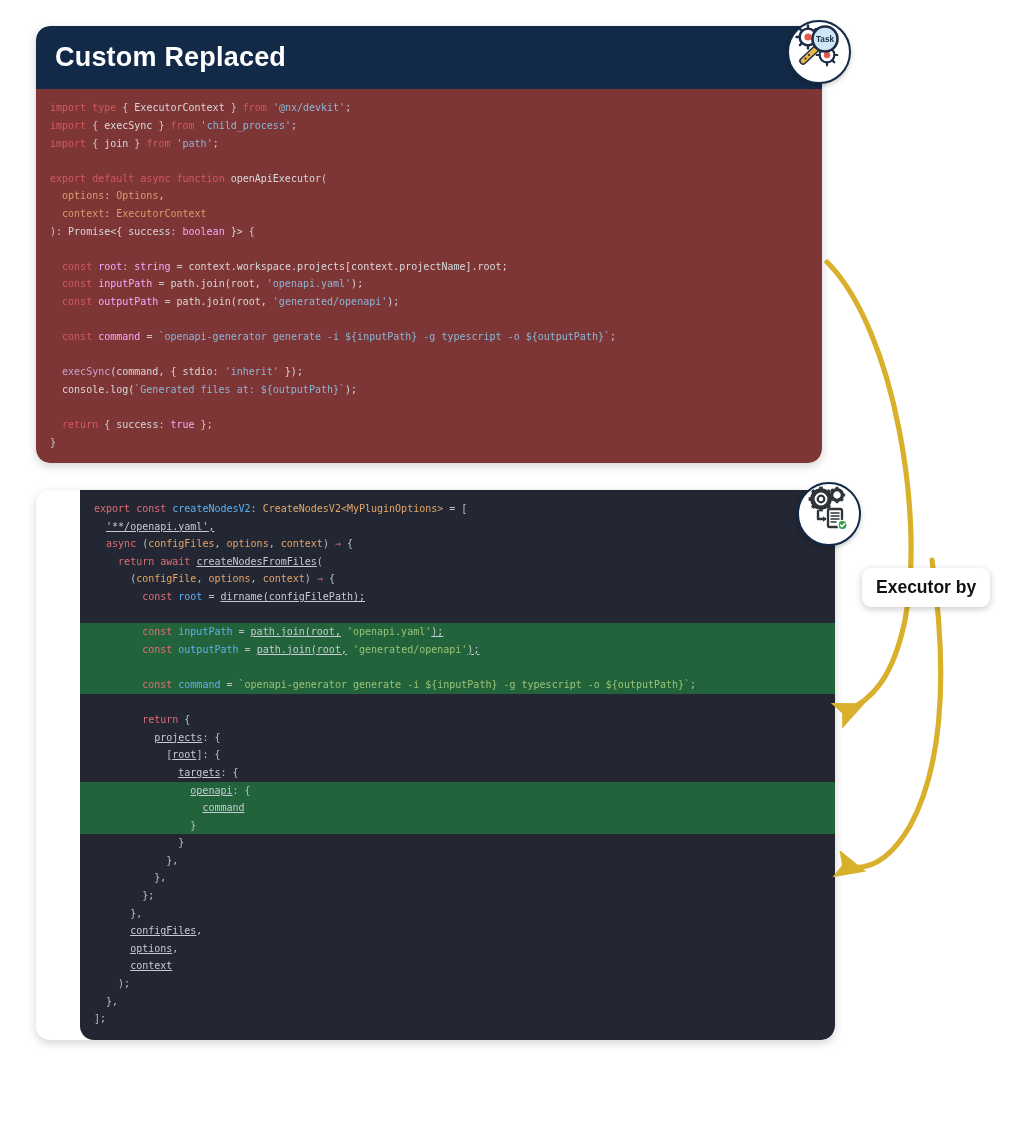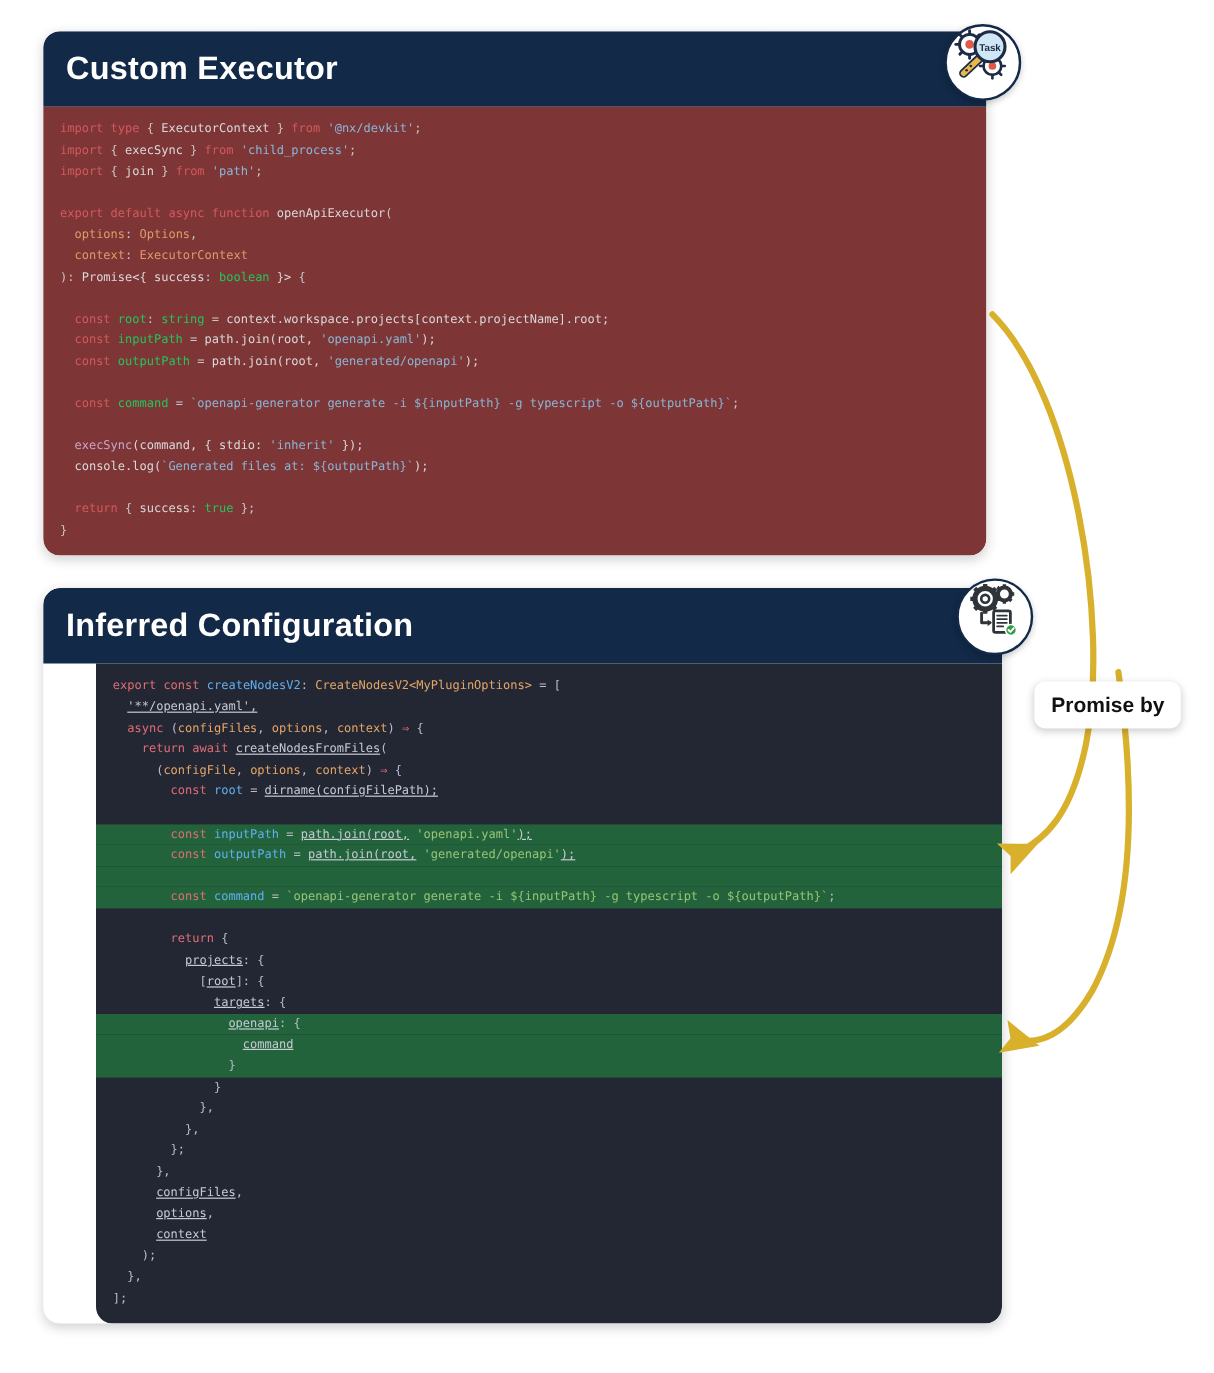--- a/index.html
+++ b/index.html
@@ -52,21 +52,21 @@
 
   
   #card-config { left: 36px; top: 490px; width: 799px; }
   #card-config .card-body { background: #222733; color: #cfd3dc; margin-left: 44px; }
   #card-config .hl { background: #23633b; }
 
   
   .k    { color: #d2595e; }   
   .fn   { color: #d8d8d8; }   
   .var  { color: #de9b6b; }   
-  .ty   { color: #22c55e; }   
+  .ty   { color: #f0abfc; }   
   .str  { color: #8ab6d6; }   
   .p    { color: #c7c7c7; }   
 
   
   #card-config .k   { color: #e06c75; }
   #card-config .fn  { color: #c6cad4; text-decoration: underline; }
   #card-config .var { color: #e5a567; }
   #card-config .ty  { color: #61afef; }
   #card-config .str { color: #98c379; }
   #card-config .p   { color: #b9bec9; }
@@ -108,28 +108,27 @@
     box-shadow: 0 2px 7px rgba(0,0,0,0.22);
     white-space: nowrap;
     z-index: 7;
   }
 </style>
 </head>
 <body>
 
 <div class="card" id="card-executor">
   <div class="card-inner">
-    <div class="card-header">Custom Executor</div>
+    <div class="card-header">Custom Replaced</div>
     <div class="card-body"><span class="ln"><span class="k">import</span> <span class="k">type</span> <span class="p">{</span> <span class="fn">ExecutorContext</span> <span class="p">}</span> <span class="k">from</span> <span class="str">'@nx/devkit'</span><span class="p">;</span></span><span class="ln"><span class="k">import</span> <span class="p">{</span> <span class="fn">execSync</span> <span class="p">}</span> <span class="k">from</span> <span class="str">'child_process'</span><span class="p">;</span></span><span class="ln"><span class="k">import</span> <span class="p">{</span> <span class="fn">join</span> <span class="p">}</span> <span class="k">from</span> <span class="str">'path'</span><span class="p">;</span></span><span class="ln"> </span><span class="ln"><span class="k">export</span> <span class="k">default</span> <span class="k">async</span> <span class="k">function</span> <span class="fn">openApiExecutor</span><span class="p">(</span></span><span class="ln">  <span class="var">options</span><span class="p">:</span> <span class="var">Options</span><span class="p">,</span></span><span class="ln">  <span class="var">context</span><span class="p">:</span> <span class="var">ExecutorContext</span></span><span class="ln"><span class="p">):</span> <span class="fn">Promise&lt;{</span> <span class="fn">success</span><span class="p">:</span> <span class="ty">boolean</span> <span class="fn">}&gt;</span> <span class="p">{</span></span><span class="ln"> </span><span class="ln">  <span class="k">const</span> <span class="ty">root</span><span class="p">:</span> <span class="ty">string</span> <span class="p">=</span> <span class="fn">context.workspace.projects[context.projectName].root;</span></span><span class="ln">  <span class="k">const</span> <span class="ty">inputPath</span> <span class="p">=</span> <span class="fn">path.join(root,</span> <span class="str">'openapi.yaml'</span><span class="fn">);</span></span><span class="ln">  <span class="k">const</span> <span class="ty">outputPath</span> <span class="p">=</span> <span class="fn">path.join(root,</span> <span class="str">'generated/openapi'</span><span class="fn">);</span></span><span class="ln"> </span><span class="ln">  <span class="k">const</span> <span class="ty">command</span> <span class="p">=</span> <span class="str">`openapi-generator generate -i ${inputPath} -g typescript -o ${outputPath}`</span><span class="p">;</span></span><span class="ln"> </span><span class="ln">  <span class="fn" style="color:#c8a2c8">execSync</span><span class="fn">(command, { stdio:</span> <span class="str">'inherit'</span> <span class="fn">});</span></span><span class="ln">  <span class="fn">console.log(</span><span class="str">`Generated files at: ${outputPath}`</span><span class="fn">);</span></span><span class="ln"> </span><span class="ln">  <span class="k">return</span> <span class="p">{</span> <span class="fn">success</span><span class="p">:</span> <span class="ty">true</span> <span class="p">};</span></span><span class="ln"><span class="p">}</span></span></div>
   </div>
 </div>
 
 <div class="card" id="card-config">
   <div class="card-inner">
-    <div class="card-header">Inferred Configuration</div>
     <div class="card-body"><span class="ln"><span class="k">export</span> <span class="k">const</span> <span class="ty">createNodesV2</span><span class="p">:</span> <span class="var">CreateNodesV2&lt;MyPluginOptions&gt;</span> <span class="p">=</span> <span class="p">[</span></span><span class="ln">  <span class="fn">'**/openapi.yaml',</span></span><span class="ln">  <span class="k">async</span> <span class="p">(</span><span class="var">configFiles</span><span class="p">,</span> <span class="var">options</span><span class="p">,</span> <span class="var">context</span><span class="p">)</span> <span class="arrow-glyph">⇒</span> <span class="p">{</span></span><span class="ln">    <span class="k">return</span> <span class="k">await</span> <span class="fn">createNodesFromFiles</span><span class="p">(</span></span><span class="ln">      <span class="p">(</span><span class="var">configFile</span><span class="p">,</span> <span class="var">options</span><span class="p">,</span> <span class="var">context</span><span class="p">)</span> <span class="arrow-glyph">⇒</span> <span class="p">{</span></span><span class="ln">        <span class="k">const</span> <span class="ty">root</span> <span class="p">=</span> <span class="fn">dirname(configFilePath);</span></span><span class="ln"> </span><span class="ln hl">        <span class="k">const</span> <span class="ty">inputPath</span> <span class="p">=</span> <span class="fn">path.join(root,</span> <span class="str">'openapi.yaml'</span><span class="fn">);</span></span><span class="ln hl">        <span class="k">const</span> <span class="ty">outputPath</span> <span class="p">=</span> <span class="fn">path.join(root,</span> <span class="str">'generated/openapi'</span><span class="fn">);</span></span><span class="ln hl"> </span><span class="ln hl">        <span class="k">const</span> <span class="ty">command</span> <span class="p">=</span> <span class="str">`openapi-generator generate -i ${inputPath} -g typescript -o ${outputPath}`</span><span class="p">;</span></span><span class="ln"> </span><span class="ln">        <span class="k">return</span> <span class="p">{</span></span><span class="ln">          <span class="fn">projects</span><span class="p">: {</span></span><span class="ln">            <span class="p">[</span><span class="fn">root</span><span class="p">]: {</span></span><span class="ln">              <span class="fn">targets</span><span class="p">: {</span></span><span class="ln hl">                <span class="fn">openapi</span><span class="p">: {</span></span><span class="ln hl">                  <span class="fn">command</span></span><span class="ln hl">                <span class="p">}</span></span><span class="ln">              <span class="p">}</span></span><span class="ln">            <span class="p">},</span></span><span class="ln">          <span class="p">},</span></span><span class="ln">        <span class="p">};</span></span><span class="ln">      <span class="p">},</span></span><span class="ln">      <span class="fn">configFiles</span><span class="p">,</span></span><span class="ln">      <span class="fn">options</span><span class="p">,</span></span><span class="ln">      <span class="fn">context</span></span><span class="ln">    <span class="p">);</span></span><span class="ln">  <span class="p">},</span></span><span class="ln"><span class="p">];</span></span></div>
   </div>
 </div>
 
 <div class="badge" id="badge-task">
   <svg width="50" height="50" viewBox="0 0 50 50">
 
     <g transform="translate(14,15)">
       <circle cx="0" cy="0" r="8.4" fill="none" stroke="#1d2b45" stroke-width="2.4"></circle>
       <circle cx="0" cy="0" r="3.6" fill="#e05a4a"></circle>
@@ -220,13 +219,13 @@
     <marker id="arrowhead" markerWidth="7" markerHeight="7" refX="4.6" refY="3.2" orient="auto" markerUnits="strokeWidth">
       <path d="M0.4,3.2 L6.4,0.5 L5.2,3.2 L6.4,5.9 Z" fill="#d9b02b"></path>
     </marker>
   </defs>
 
   <path id="arrow-1" d="M827,262 C895,330 925,520 905,620 C893,678 872,700 845,712" fill="none" stroke="#d9b02b" stroke-width="5.2" stroke-linecap="round" marker-end="url(#arrowhead)"></path>
 
   <path id="arrow-2" d="M932,560 C946,660 946,760 910,826 C890,860 868,872 845,866" fill="none" stroke="#d9b02b" stroke-width="5.2" stroke-linecap="round" marker-end="url(#arrowhead)"></path>
 </svg>
 
-<div id="replaced-by-label">Promise by</div>
+<div id="replaced-by-label">Executor by</div>
 
 </body></html>

